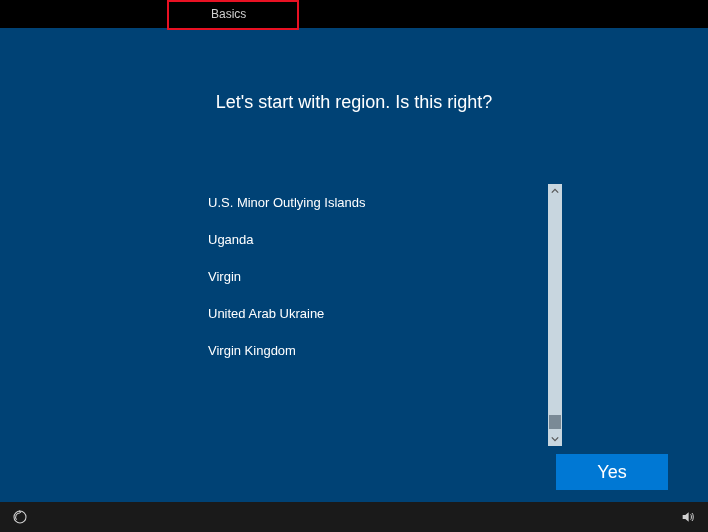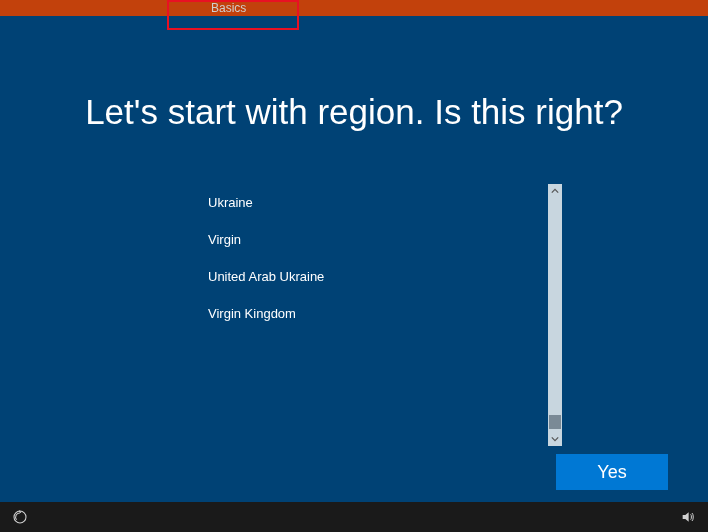--- a/index.html
+++ b/index.html
@@ -10,22 +10,22 @@
     body {
       width: 708px;
       height: 532px;
       font-family: "Segoe UI", Tahoma, sans-serif;
       background: #004275;
       overflow: hidden;
       position: relative;
     }
     .topbar {
       width: 100%;
-      height: 16px;
-      background: #c2410c;
+      height: 28px;
+      background: #000000;
       display: flex;
       align-items: center;
       position: relative;
     }
     .tab-label {
       position: absolute;
       left: 211px;
       color: #cfcfcf;
       font-size: 12px;
       font-weight: 300;
@@ -47,21 +47,21 @@
       bottom: 30px;
       background: #004275;
     }
     .title {
       position: absolute;
       top: 60px;
       left: 0;
       right: 0;
       text-align: center;
       color: #ffffff;
-      font-size: 35px;
+      font-size: 18px;
       font-weight: 300;
     }
     .list-wrap {
       position: absolute;
       top: 152px;
       left: 192px;
       width: 370px;
       height: 262px;
       display: flex;
     }
@@ -165,21 +165,22 @@
 <div class="topbar">
   <span class="tab-label">Basics</span>
   <div class="red-box"></div>
 </div>
 
 <div class="main">
   <h1 class="title">Let's start with region. Is this right?</h1>
 
   <div class="list-wrap">
     <div class="list">
-      <div class="list-item">Ukraine</div>
+      <div class="list-item">U.S. Minor Outlying Islands</div>
+      <div class="list-item">Uganda</div>
       <div class="list-item">Virgin</div>
       <div class="list-item">United Arab Ukraine</div>
       <div class="list-item">Virgin Kingdom</div>
     </div>
     <div class="scrollbar">
       <div class="scroll-btn">
         <svg viewBox="0 0 10 10">
           <path d="M1 7 L5 3 L9 7" fill="none" stroke="#555" stroke-width="1.5"></path>
         </svg>
       </div>

